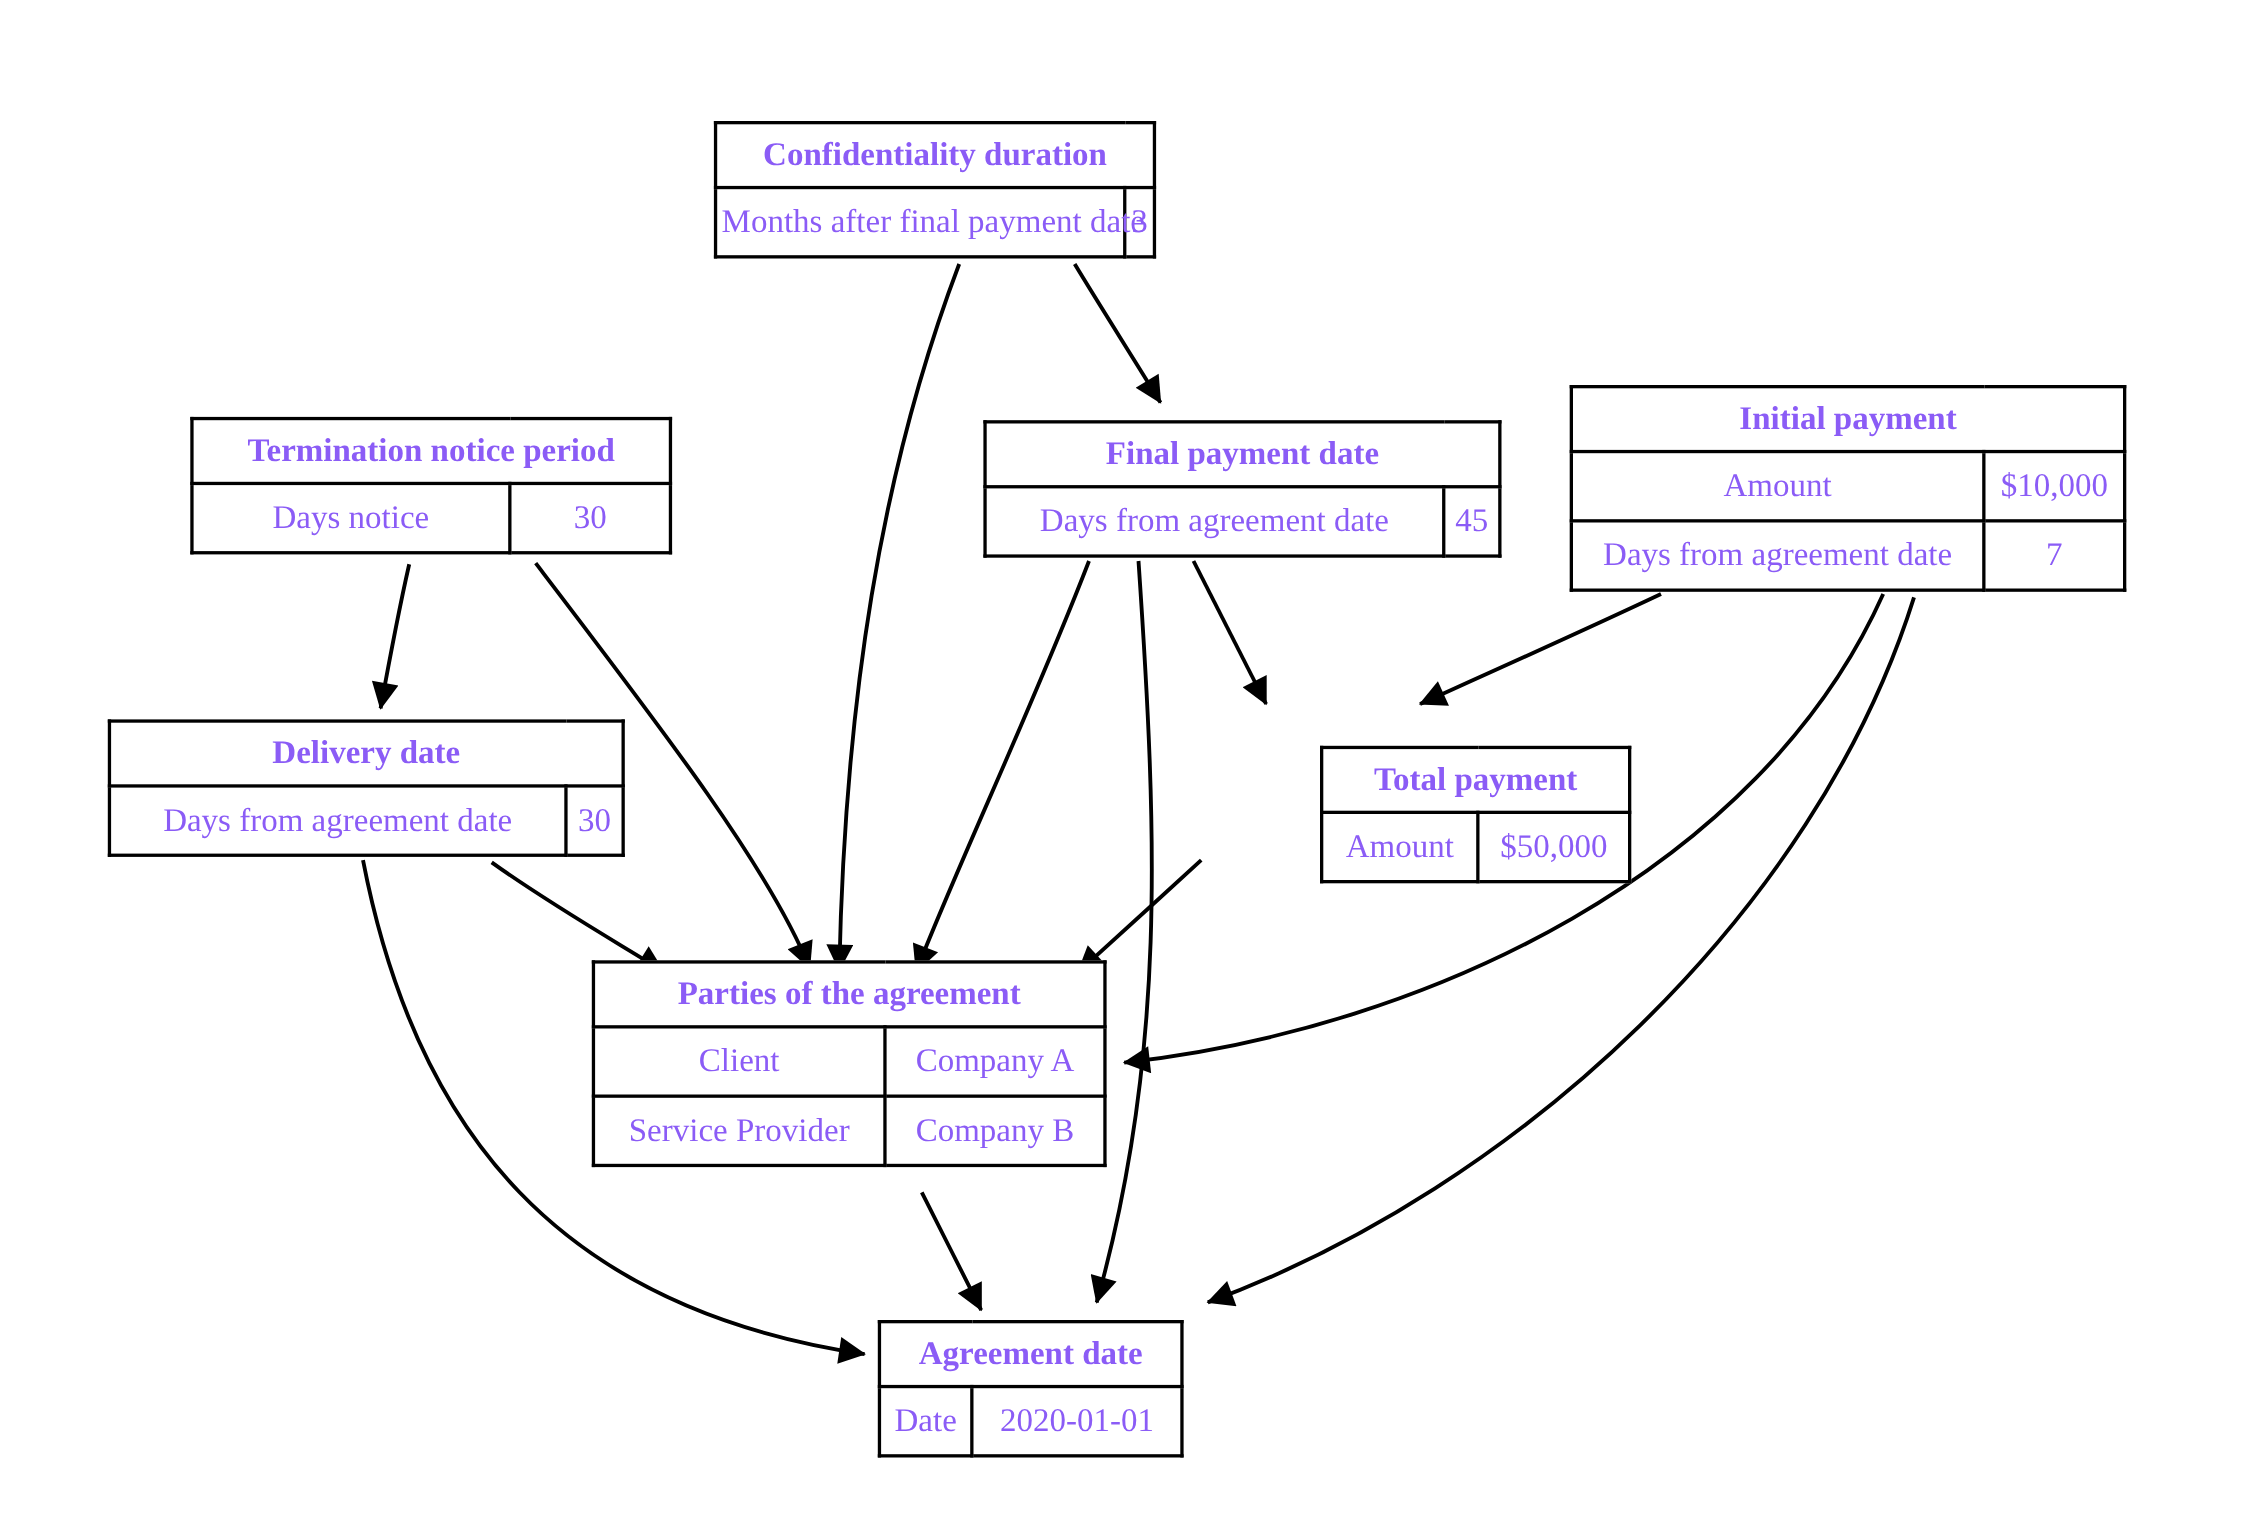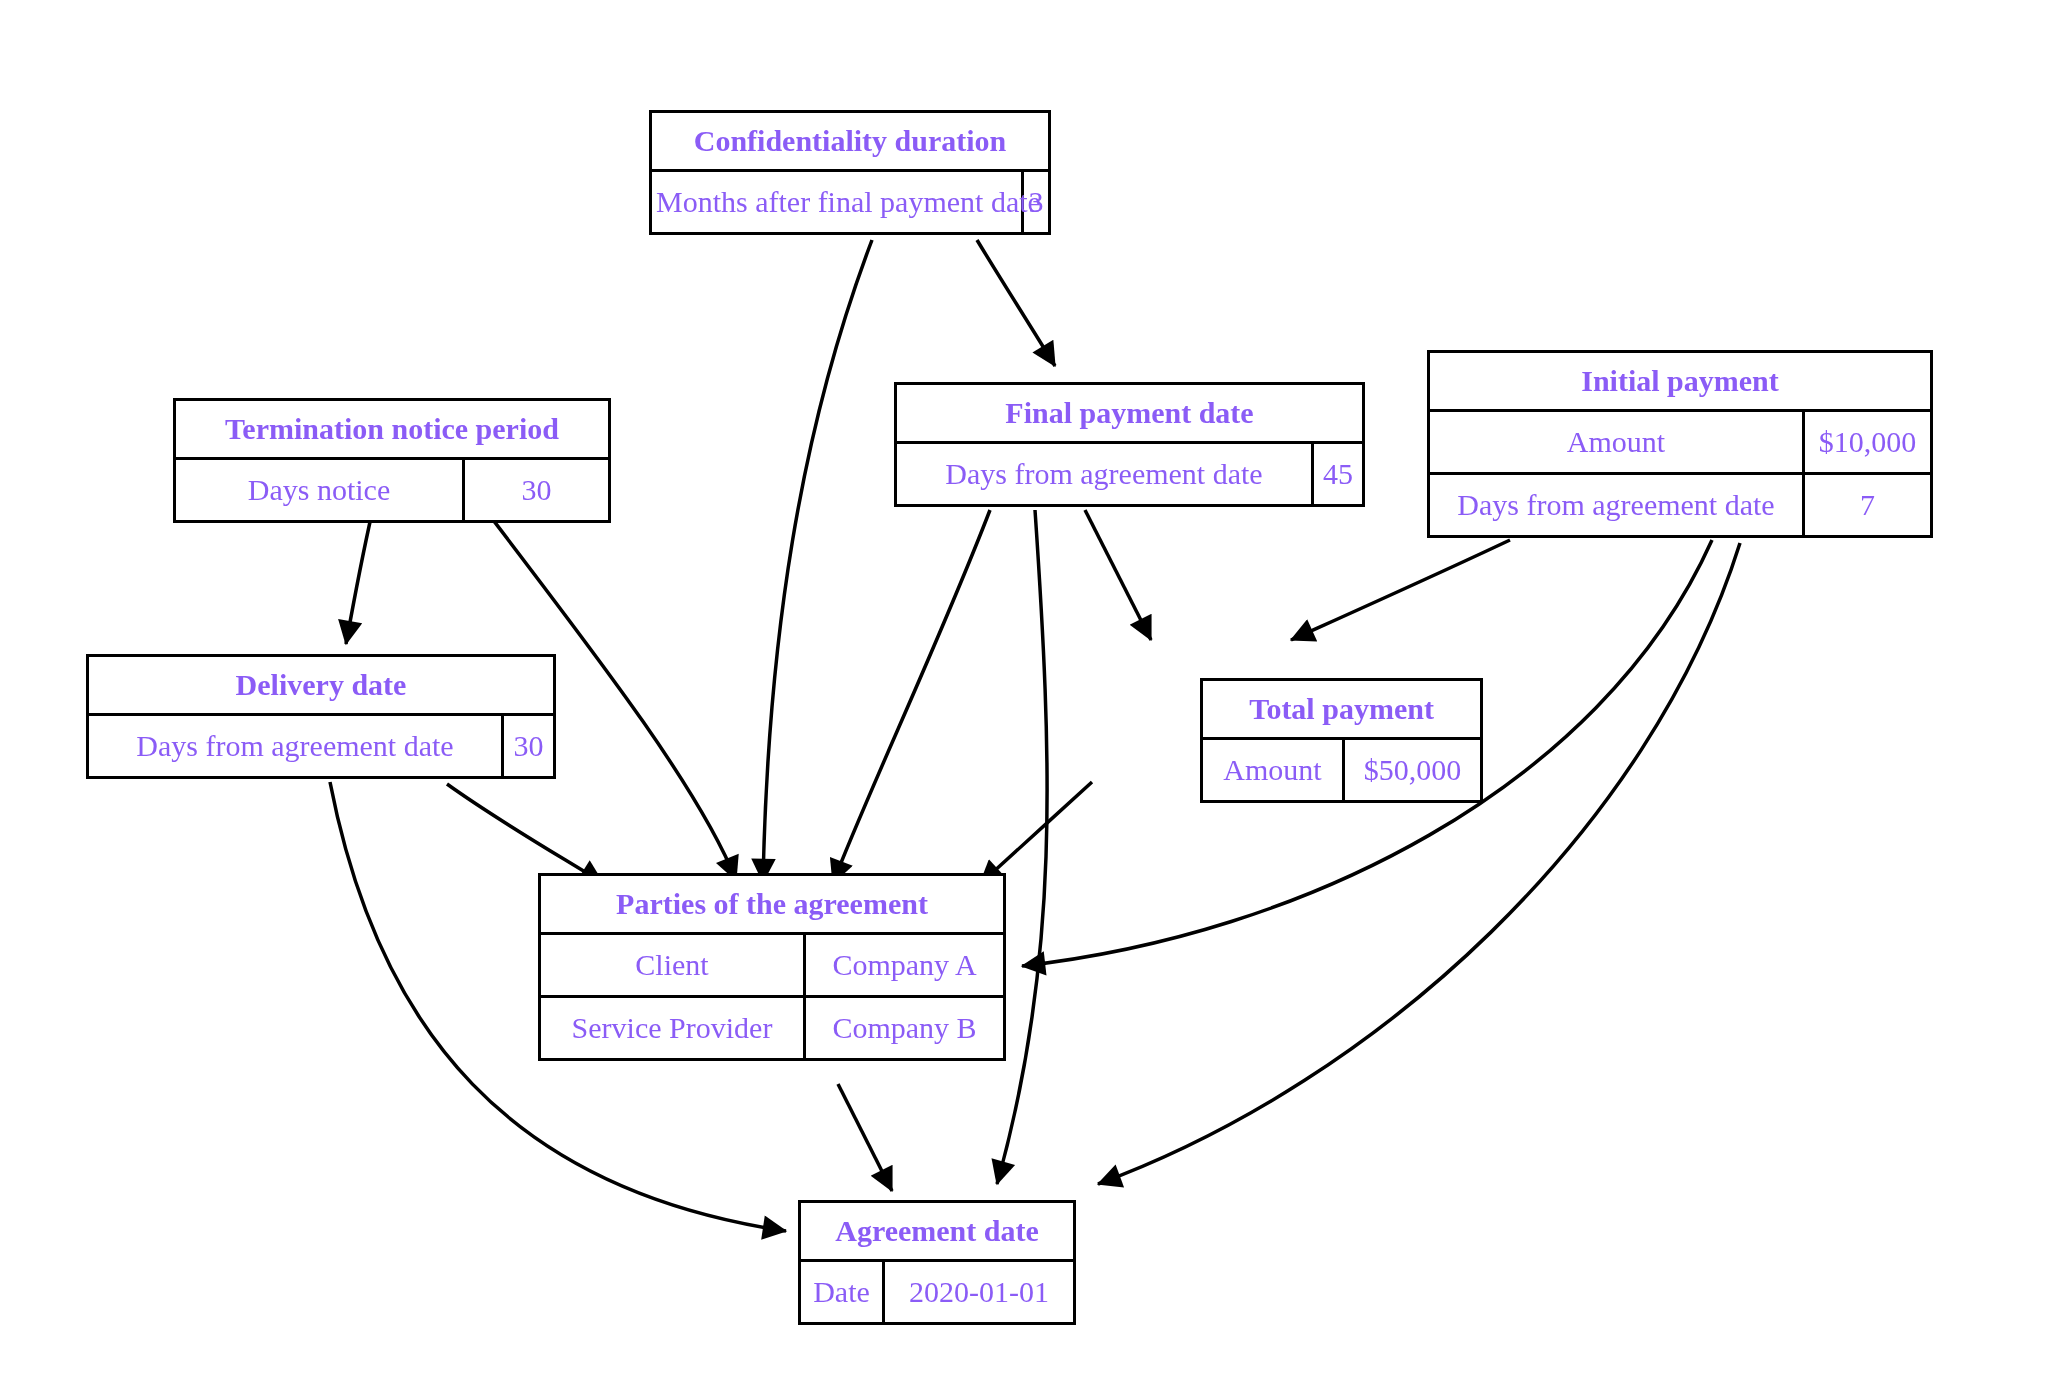--- a/index.html
+++ b/index.html
@@ -56,21 +56,21 @@
         <tr>
           <td class="title" colspan="2">Confidentiality duration</td>
         </tr>
     <tr>
       <td>Months after final payment date</td>
       <td>3</td>
     </tr>
   </tbody>
     </table>
 
-  <table class="node" style="left:173px;top:398px;width:435px;border-radius:16px;">
+  <table class="node" style="left:173px;top:379px;width:435px;border-radius:16px;">
     <colgroup>
         <col style="width:289px">
         <col style="width:146px">
       </colgroup>
     <tbody>
         <tr>
           <td class="title" colspan="2">Termination notice period</td>
         </tr>
     <tr>
       <td>Days notice</td>
@@ -108,21 +108,21 @@
       <td>Amount</td>
       <td>$10,000</td>
     </tr>
     <tr>
       <td>Days from agreement date</td>
       <td>7</td>
     </tr>
   </tbody>
     </table>
 
-  <table class="node" style="left:86px;top:654px;width:467px;">
+  <table class="node" style="left:98px;top:654px;width:467px;">
     <colgroup>
         <col style="width:415px">
         <col style="width:52px">
       </colgroup>
     <tbody>
         <tr>
           <td class="title" colspan="2">Delivery date</td>
         </tr>
     <tr>
       <td>Days from agreement date</td>

